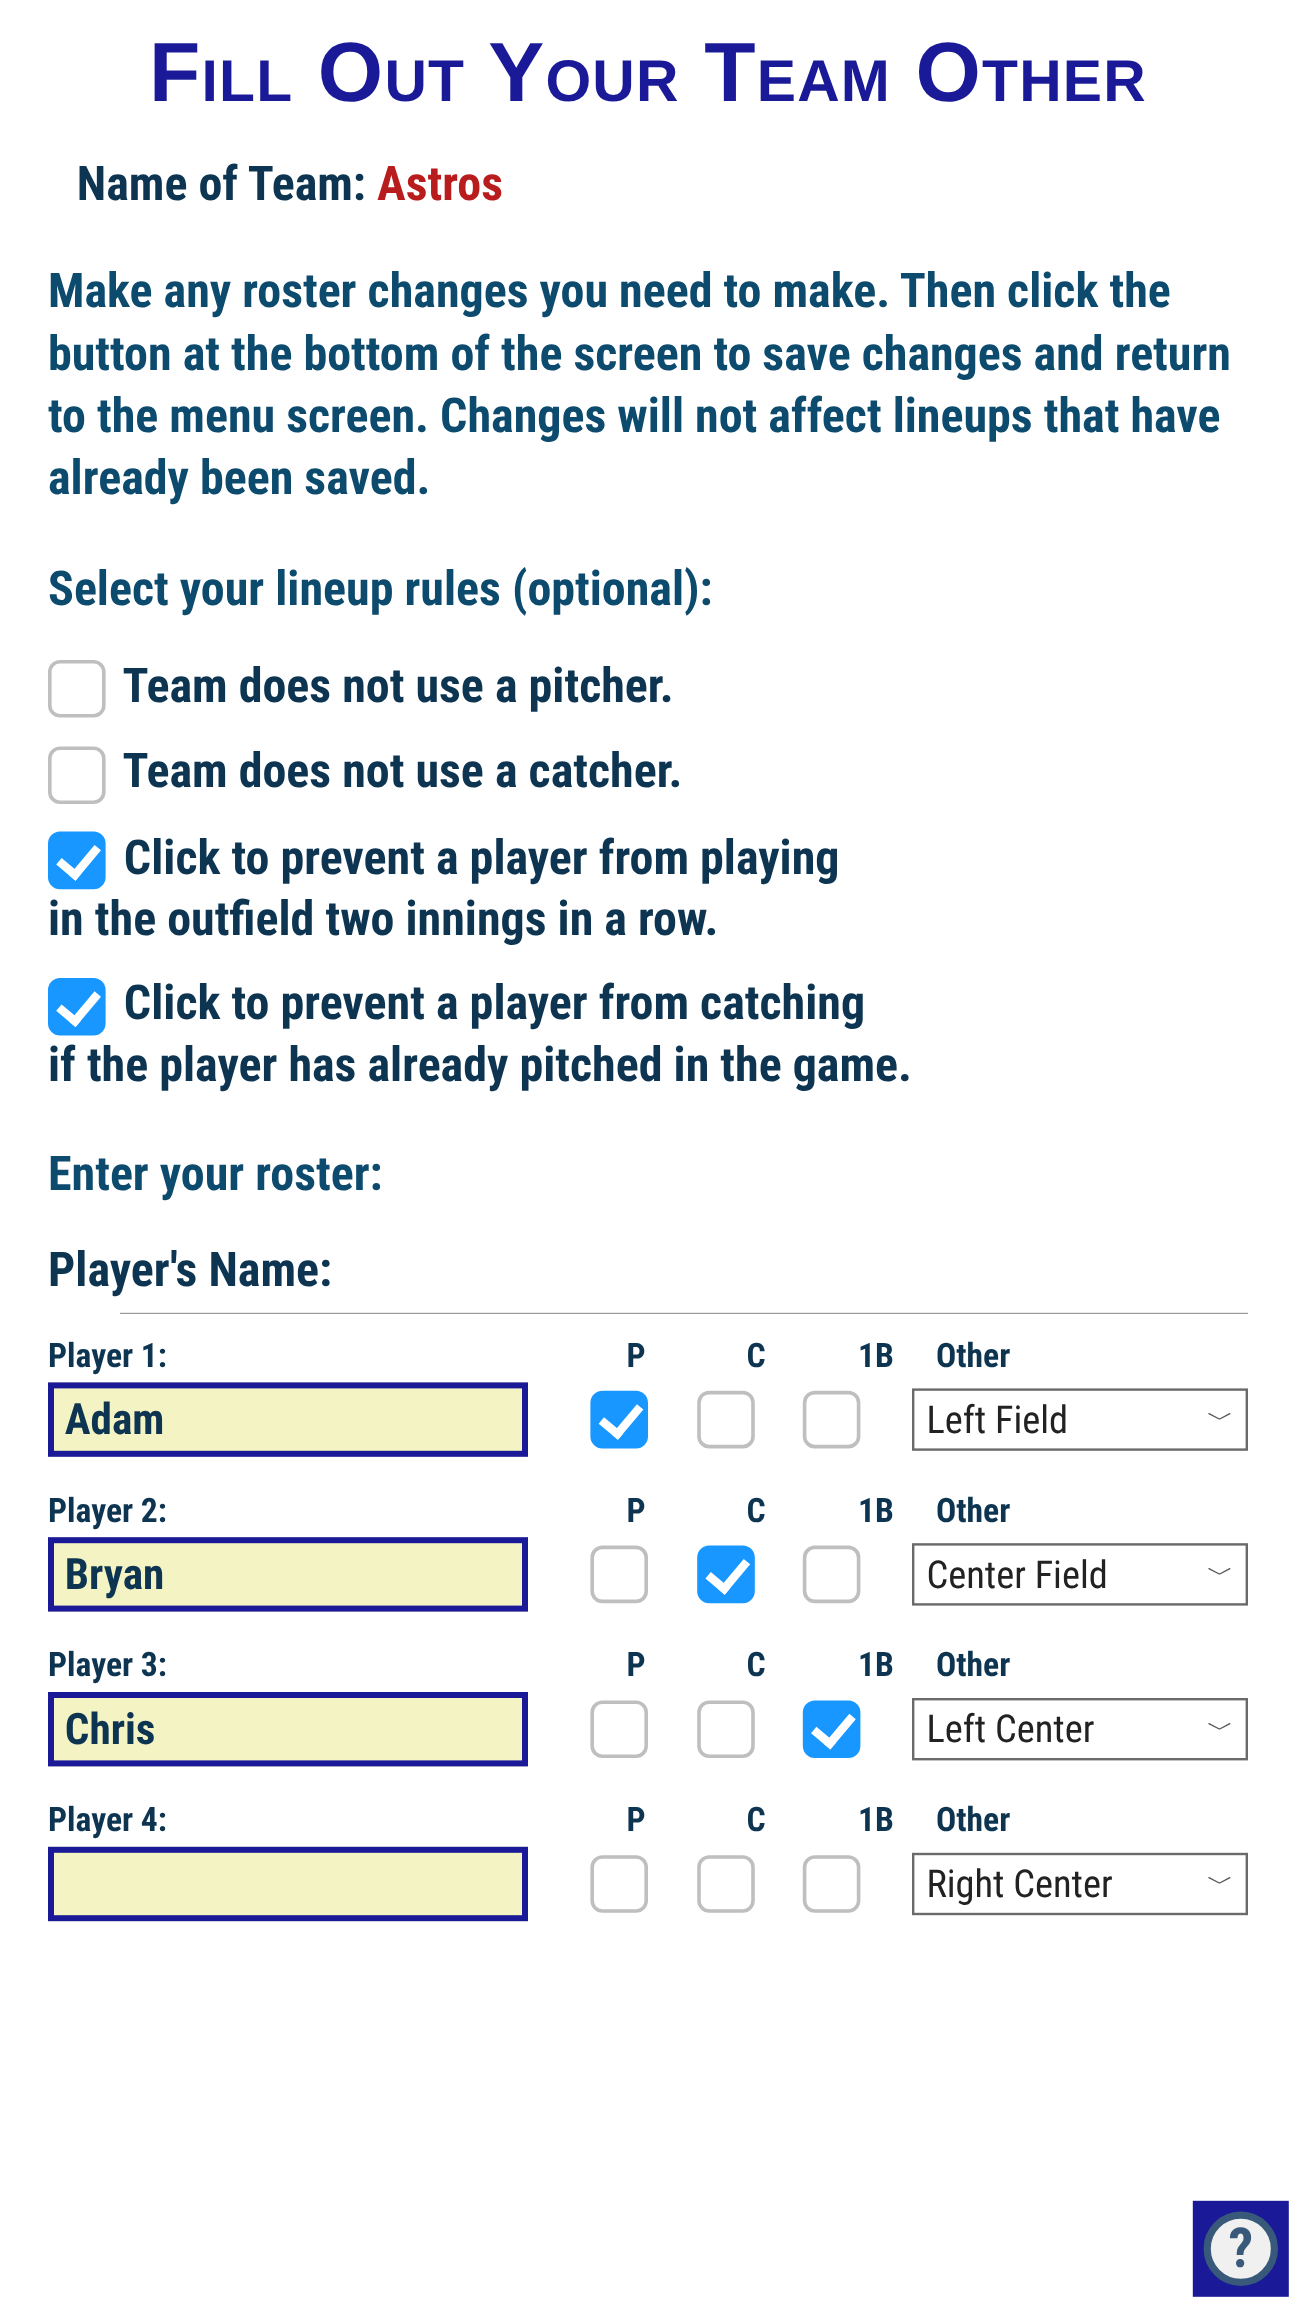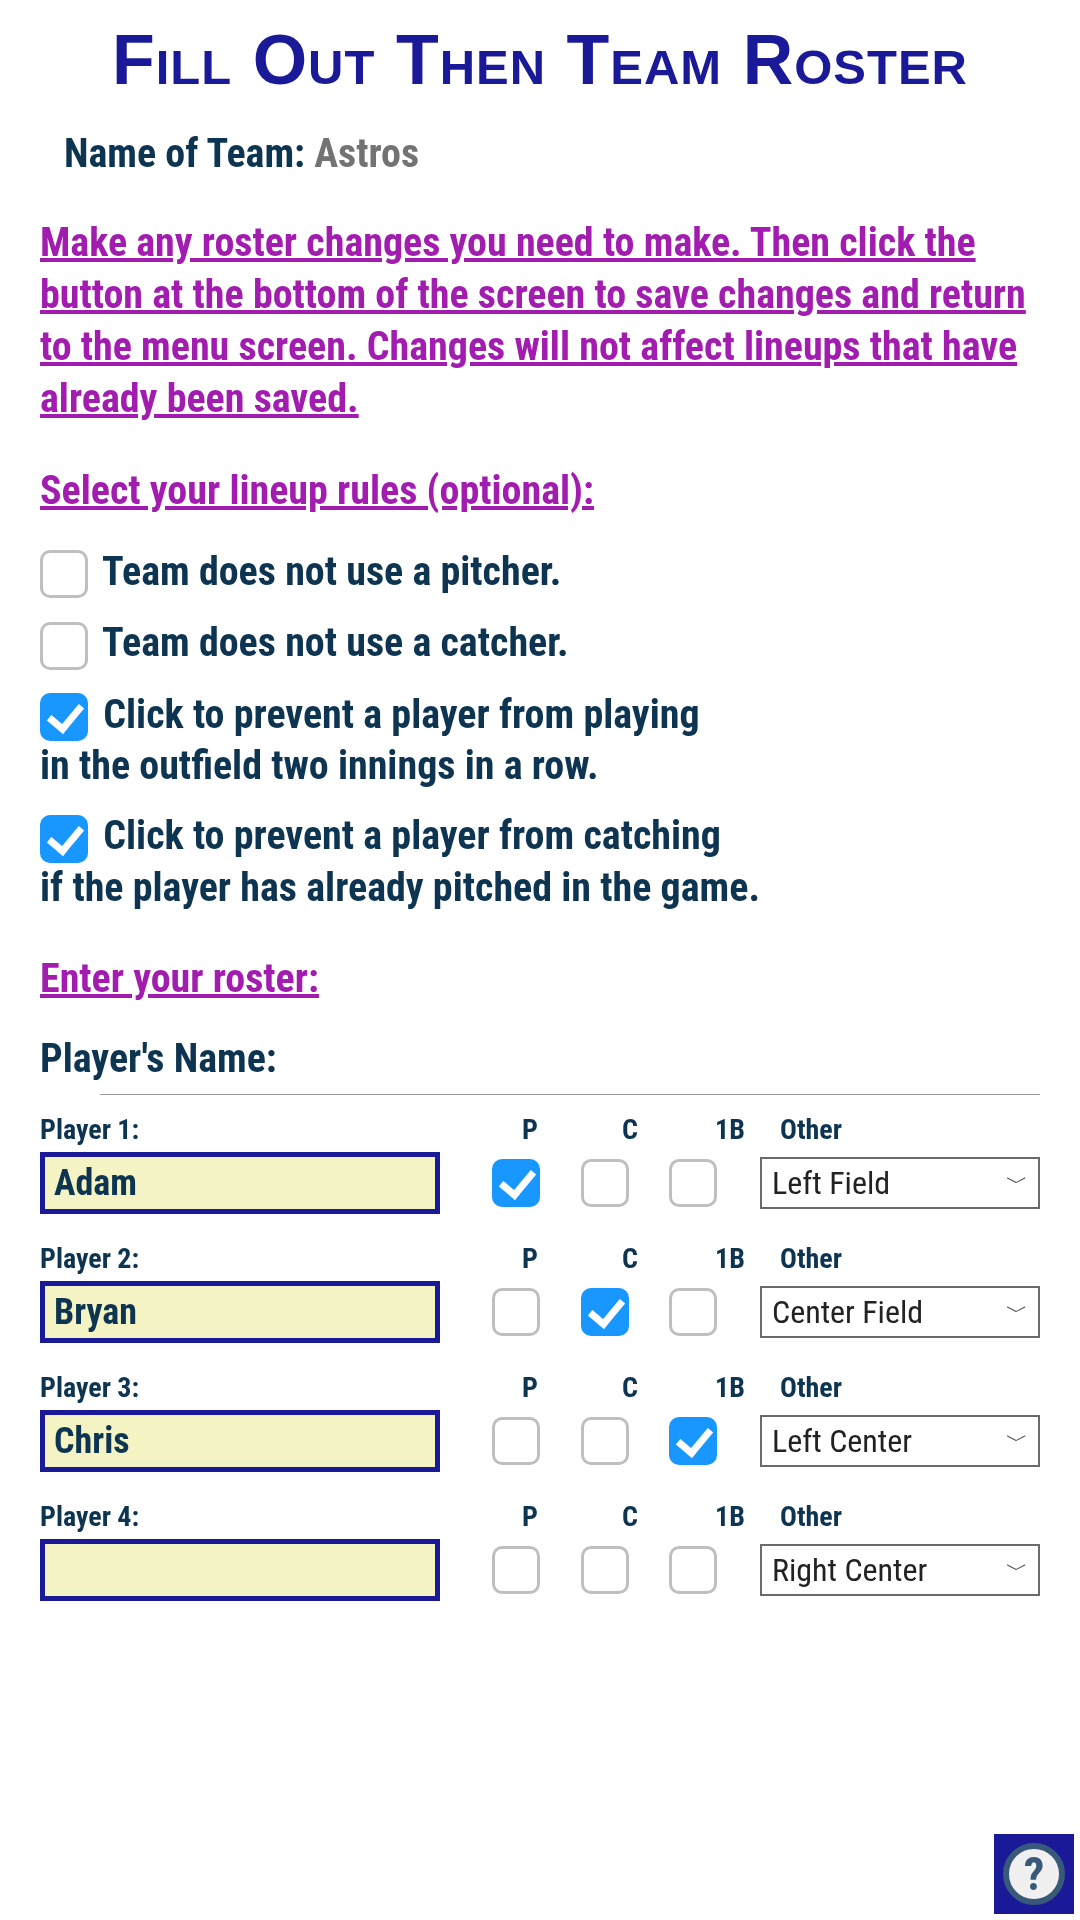--- a/index.html
+++ b/index.html
@@ -25,28 +25,27 @@
     color: #1a1a99;
     margin: 0 0 30px 0;
     font-variant: small-caps;
   }
   .team-line {
     font-size: 40px;
     font-weight: 700;
     margin-bottom: 40px;
   }
   .team-label { color: #0d3450; margin-left: 24px; }
-  .team-name { color: #737373; }
+  .team-name { color: #b91c1c; }
   .para {
     font-size: 40px;
     font-weight: 700;
     line-height: 1.3;
     margin-bottom: 30px;
-    color: #a21caf;
-    text-decoration: underline;
+    color: #0c4a6e;
   }
   .rules {
     margin-top: 20px;
   }
   .rule-item {
     font-size: 40px;
     font-weight: 700;
     margin: 20px 0;
     line-height: 1.25;
   }
@@ -166,21 +165,21 @@
     justify-content: center;
     font-size: 46px;
     font-weight: 700;
     color: #39597a;
   }
 </style>
 </head>
 <body>
 
 <div class="page">
-  <h1 class="title">Fill Out Then Team Roster</h1>
+  <h1 class="title">Fill Out Your Team Other</h1>
 
   <div class="team-line">
     <span class="team-label">Name of Team:</span>
     <span class="team-name">Astros</span>
   </div>
 
   <p class="para">Make any roster changes you need to make. Then click the button at the bottom of the screen to save changes and return to the menu screen. Changes will not affect lineups that have already been saved.</p>
 
   <p class="para">Select your lineup rules (optional):</p>
 

